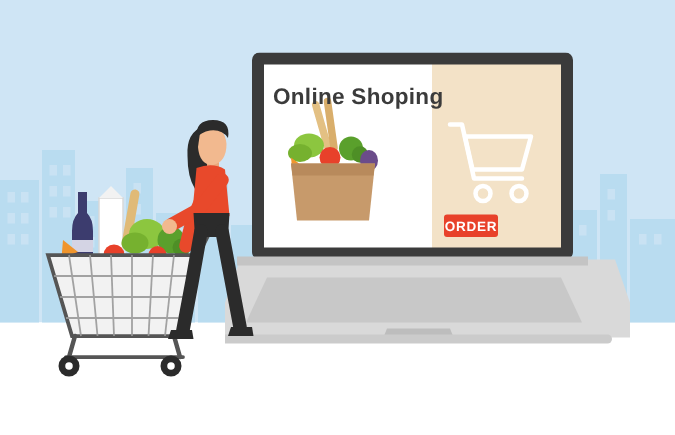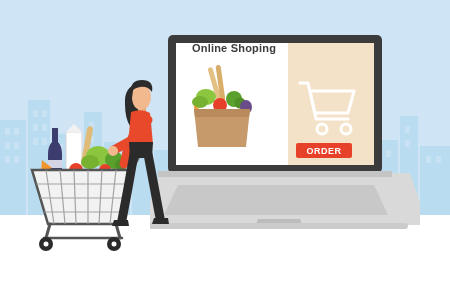--- a/index.html
+++ b/index.html
@@ -11,32 +11,31 @@
   }
   #scene {
     position:relative;
     width:450px; height:290px;
     background:#ffffff;
   }
   .abs { position:absolute; }
   svg { display:block; }
   .screen-title {
     position:absolute;
-    left:182px; top:42px;
-    font-size:11px;
+    left:182px; top:56px;
+    font-size:15px;
     font-weight:bold;
     color:#3b3b3b;
     letter-spacing:0.2px;
     font-family:"Liberation Sans", sans-serif;
-    margin-left:10px;
   }
   .order-label {
     position:absolute;
     left:296px; top:143px;
-    width:56px; height:15px;
+    width:36px; height:15px;
     background:#e8412a;
     border-radius:2px;
     color:#ffffff;
     font-size:9px;
     font-weight:bold;
     letter-spacing:0.5px;
     display:flex;
     align-items:center;
     justify-content:center;
     font-family:"Liberation Sans", sans-serif;

